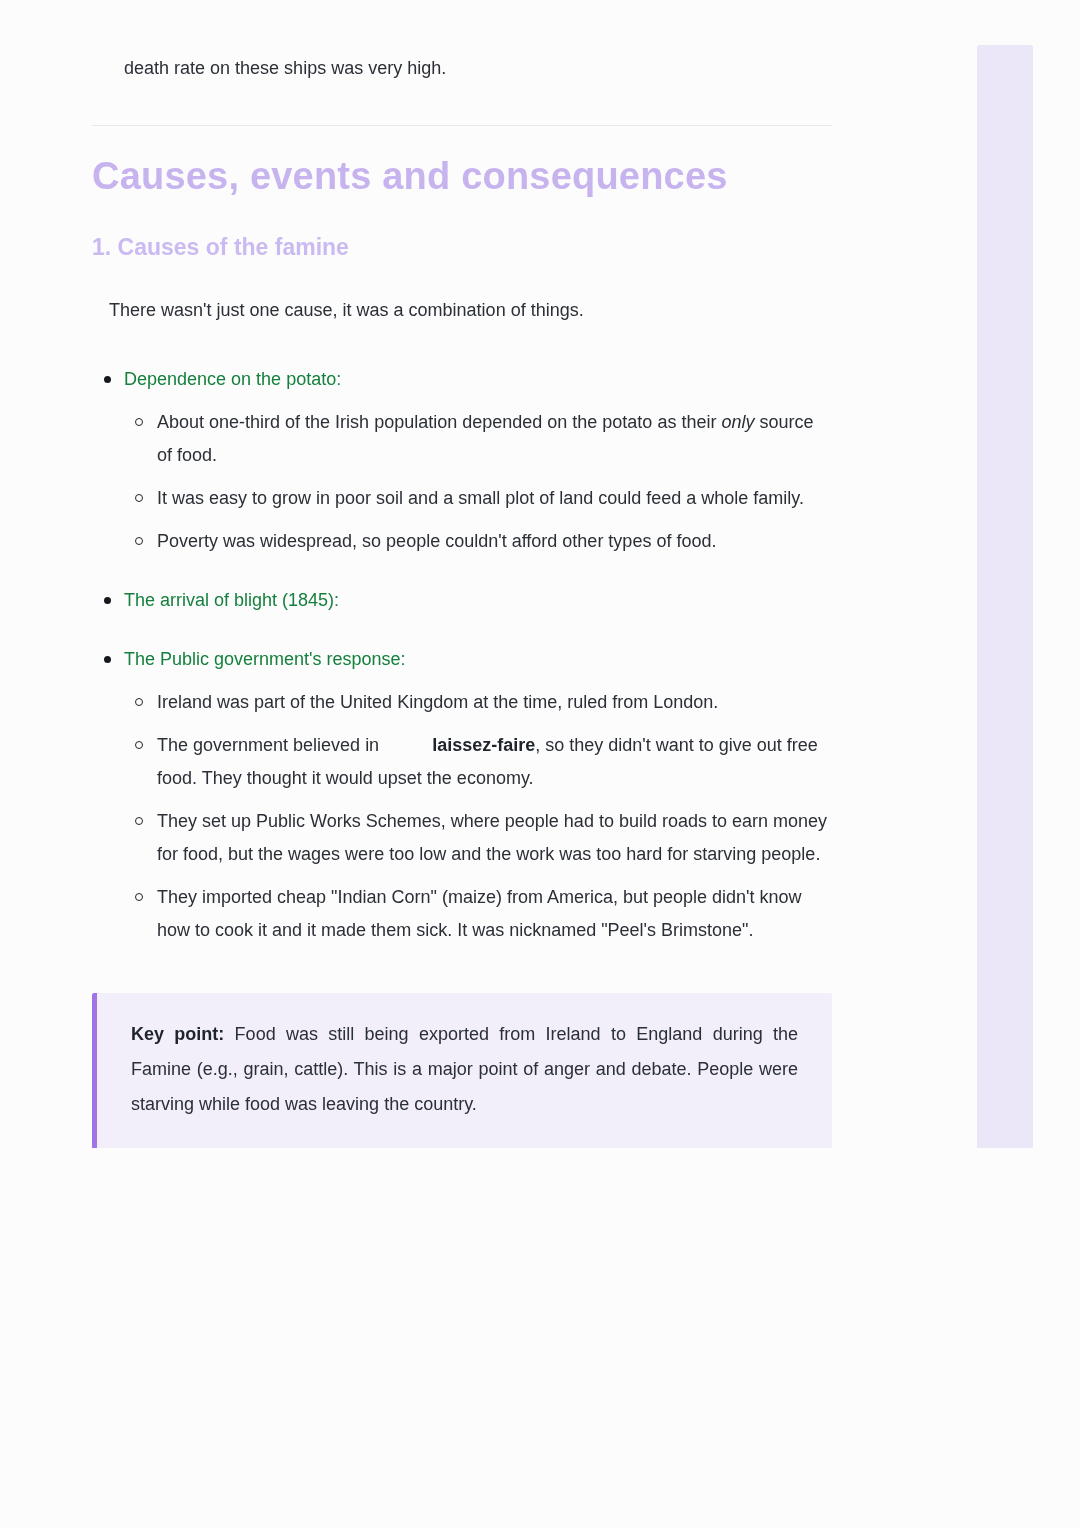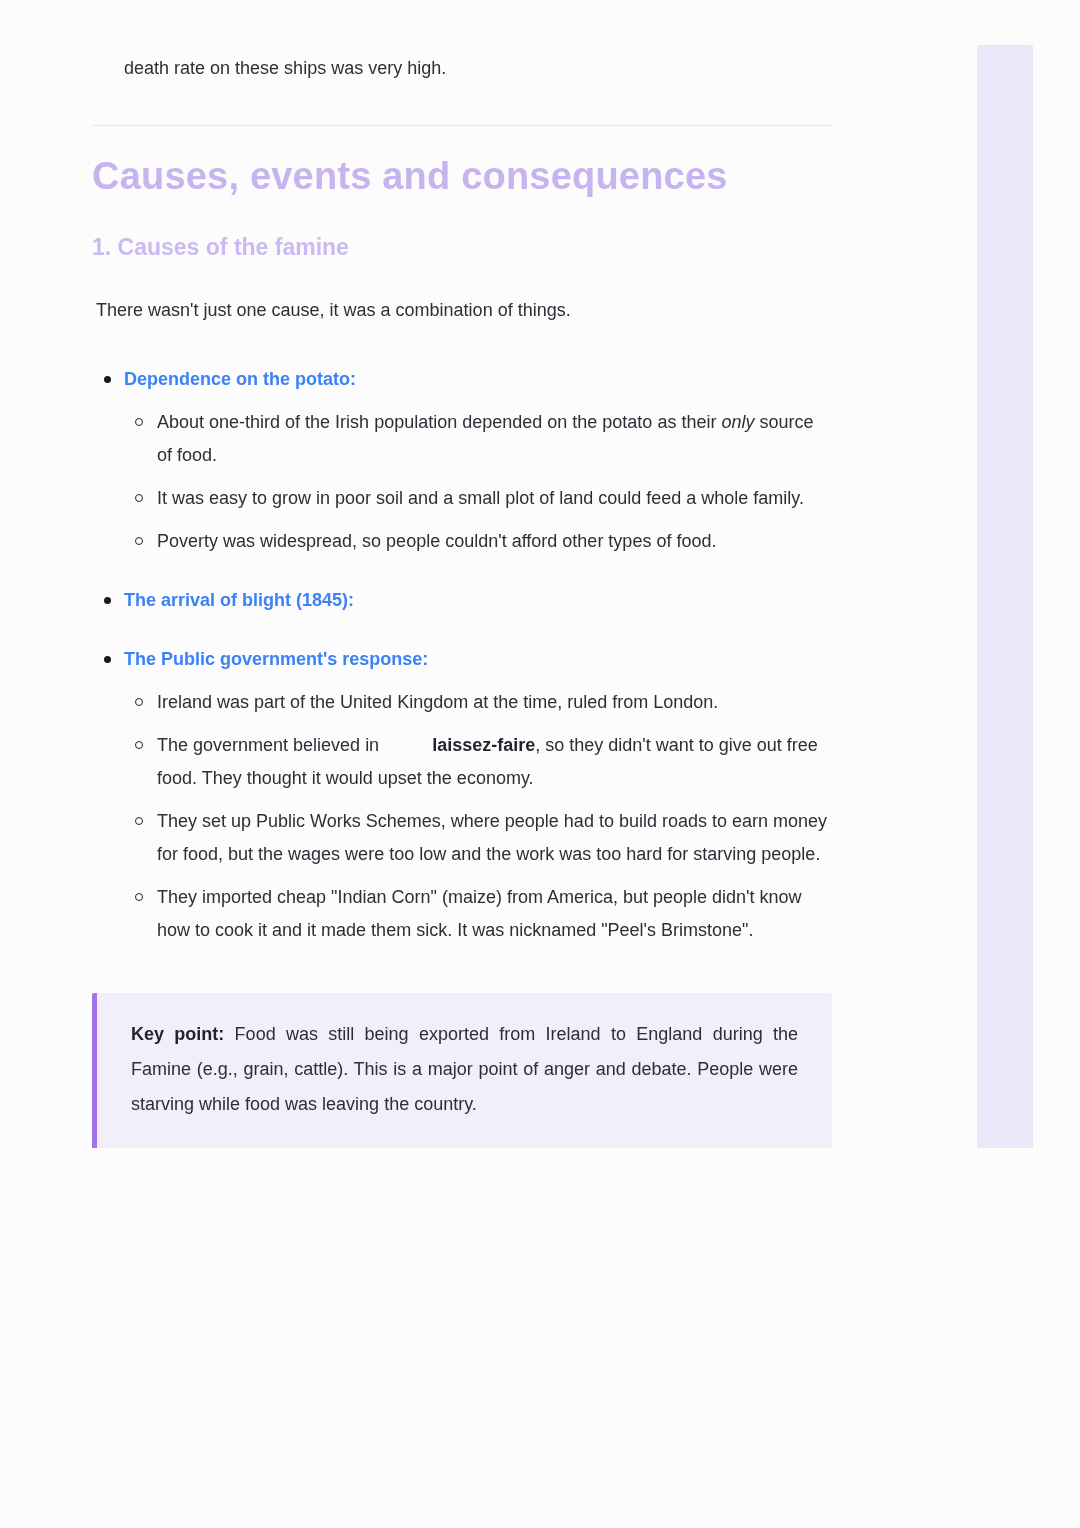--- a/index.html
+++ b/index.html
@@ -51,36 +51,36 @@
     letter-spacing: 0.2px;
   }
   h2.subsection-heading {
     margin: 38px 0 0 0;
     font-size: 23px;
     line-height: 30px;
     font-weight: 700;
     color: #cabaf1;
   }
   .intro {
-    margin: 32px 0 0 4px;
+    margin: 32px 0 0 17px;
   }
   .sections {
     margin-top: 36px;
   }
   .bullet-group {
     margin-top: 26px;
   }
   .bullet-group:first-child {
     margin-top: 0;
   }
   .bullet-title {
     position: relative;
     padding-left: 32px;
-    font-weight: 700;
-    color: #3b82f6;
+    font-weight: 400;
+    color: #15803d;
   }
   .bullet-title::before {
     content: "";
     position: absolute;
     left: 12px;
     top: 13px;
     width: 7px;
     height: 7px;
     border-radius: 50%;
     background: #15181d;

